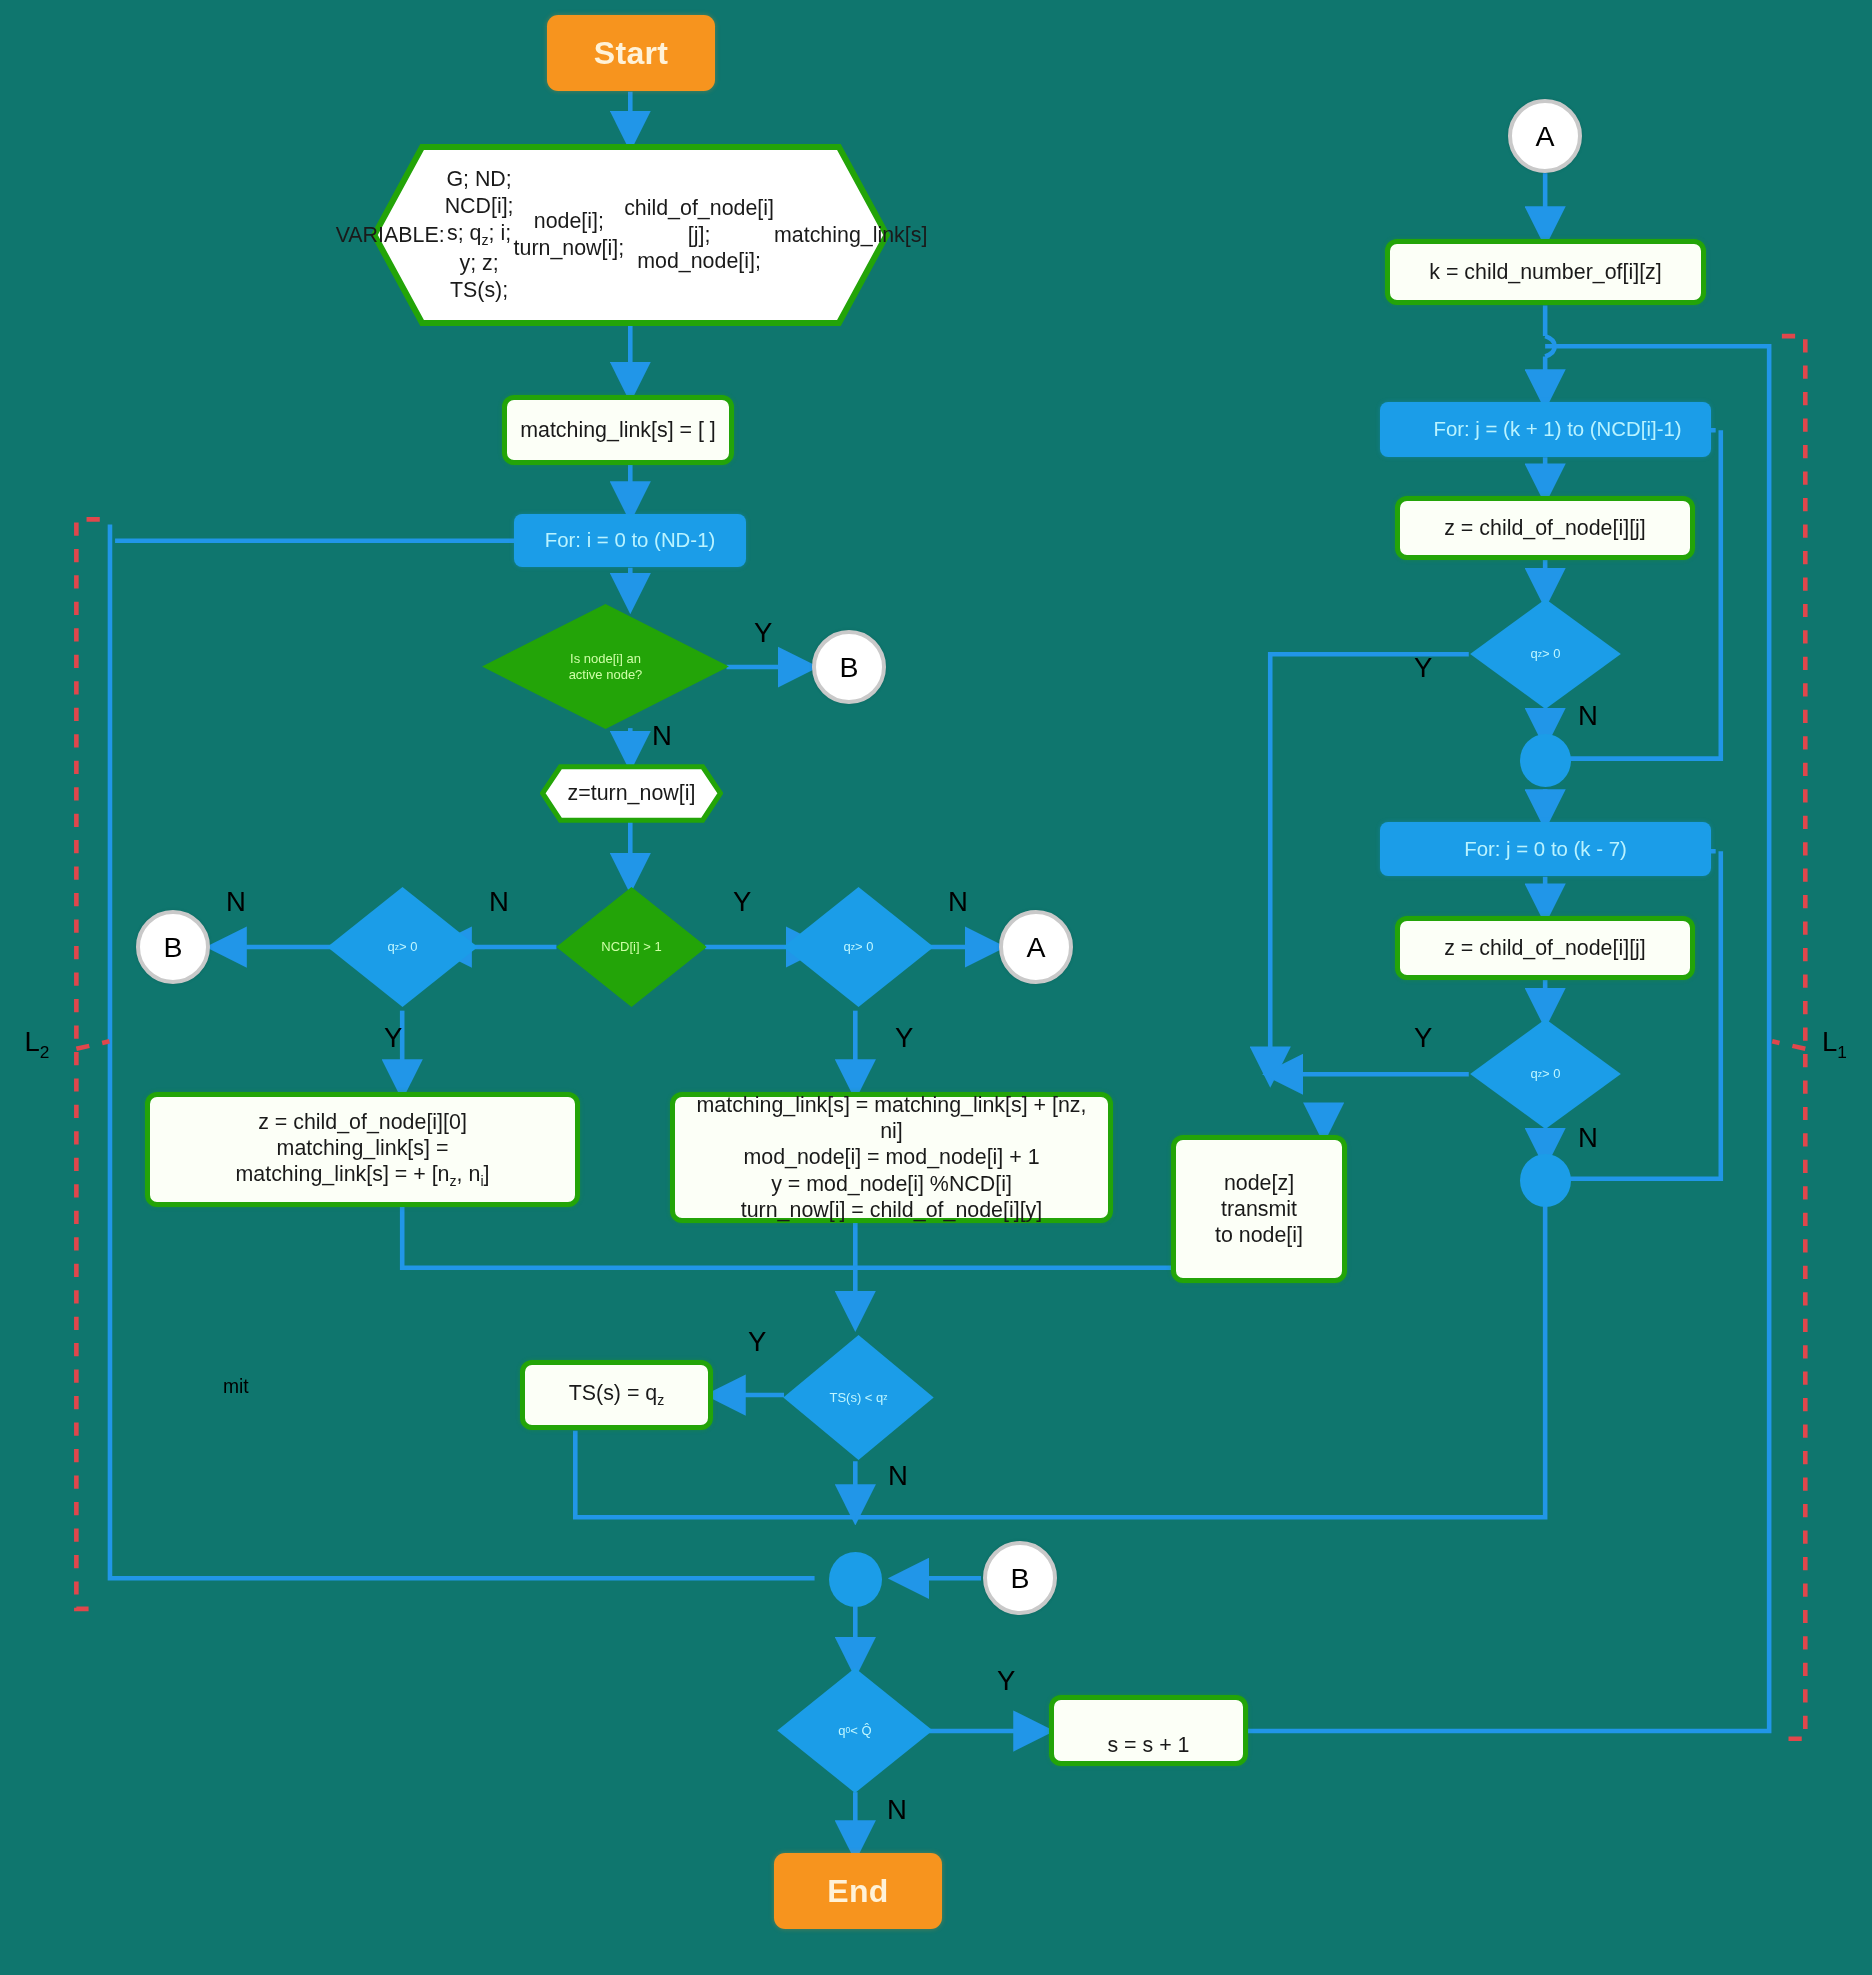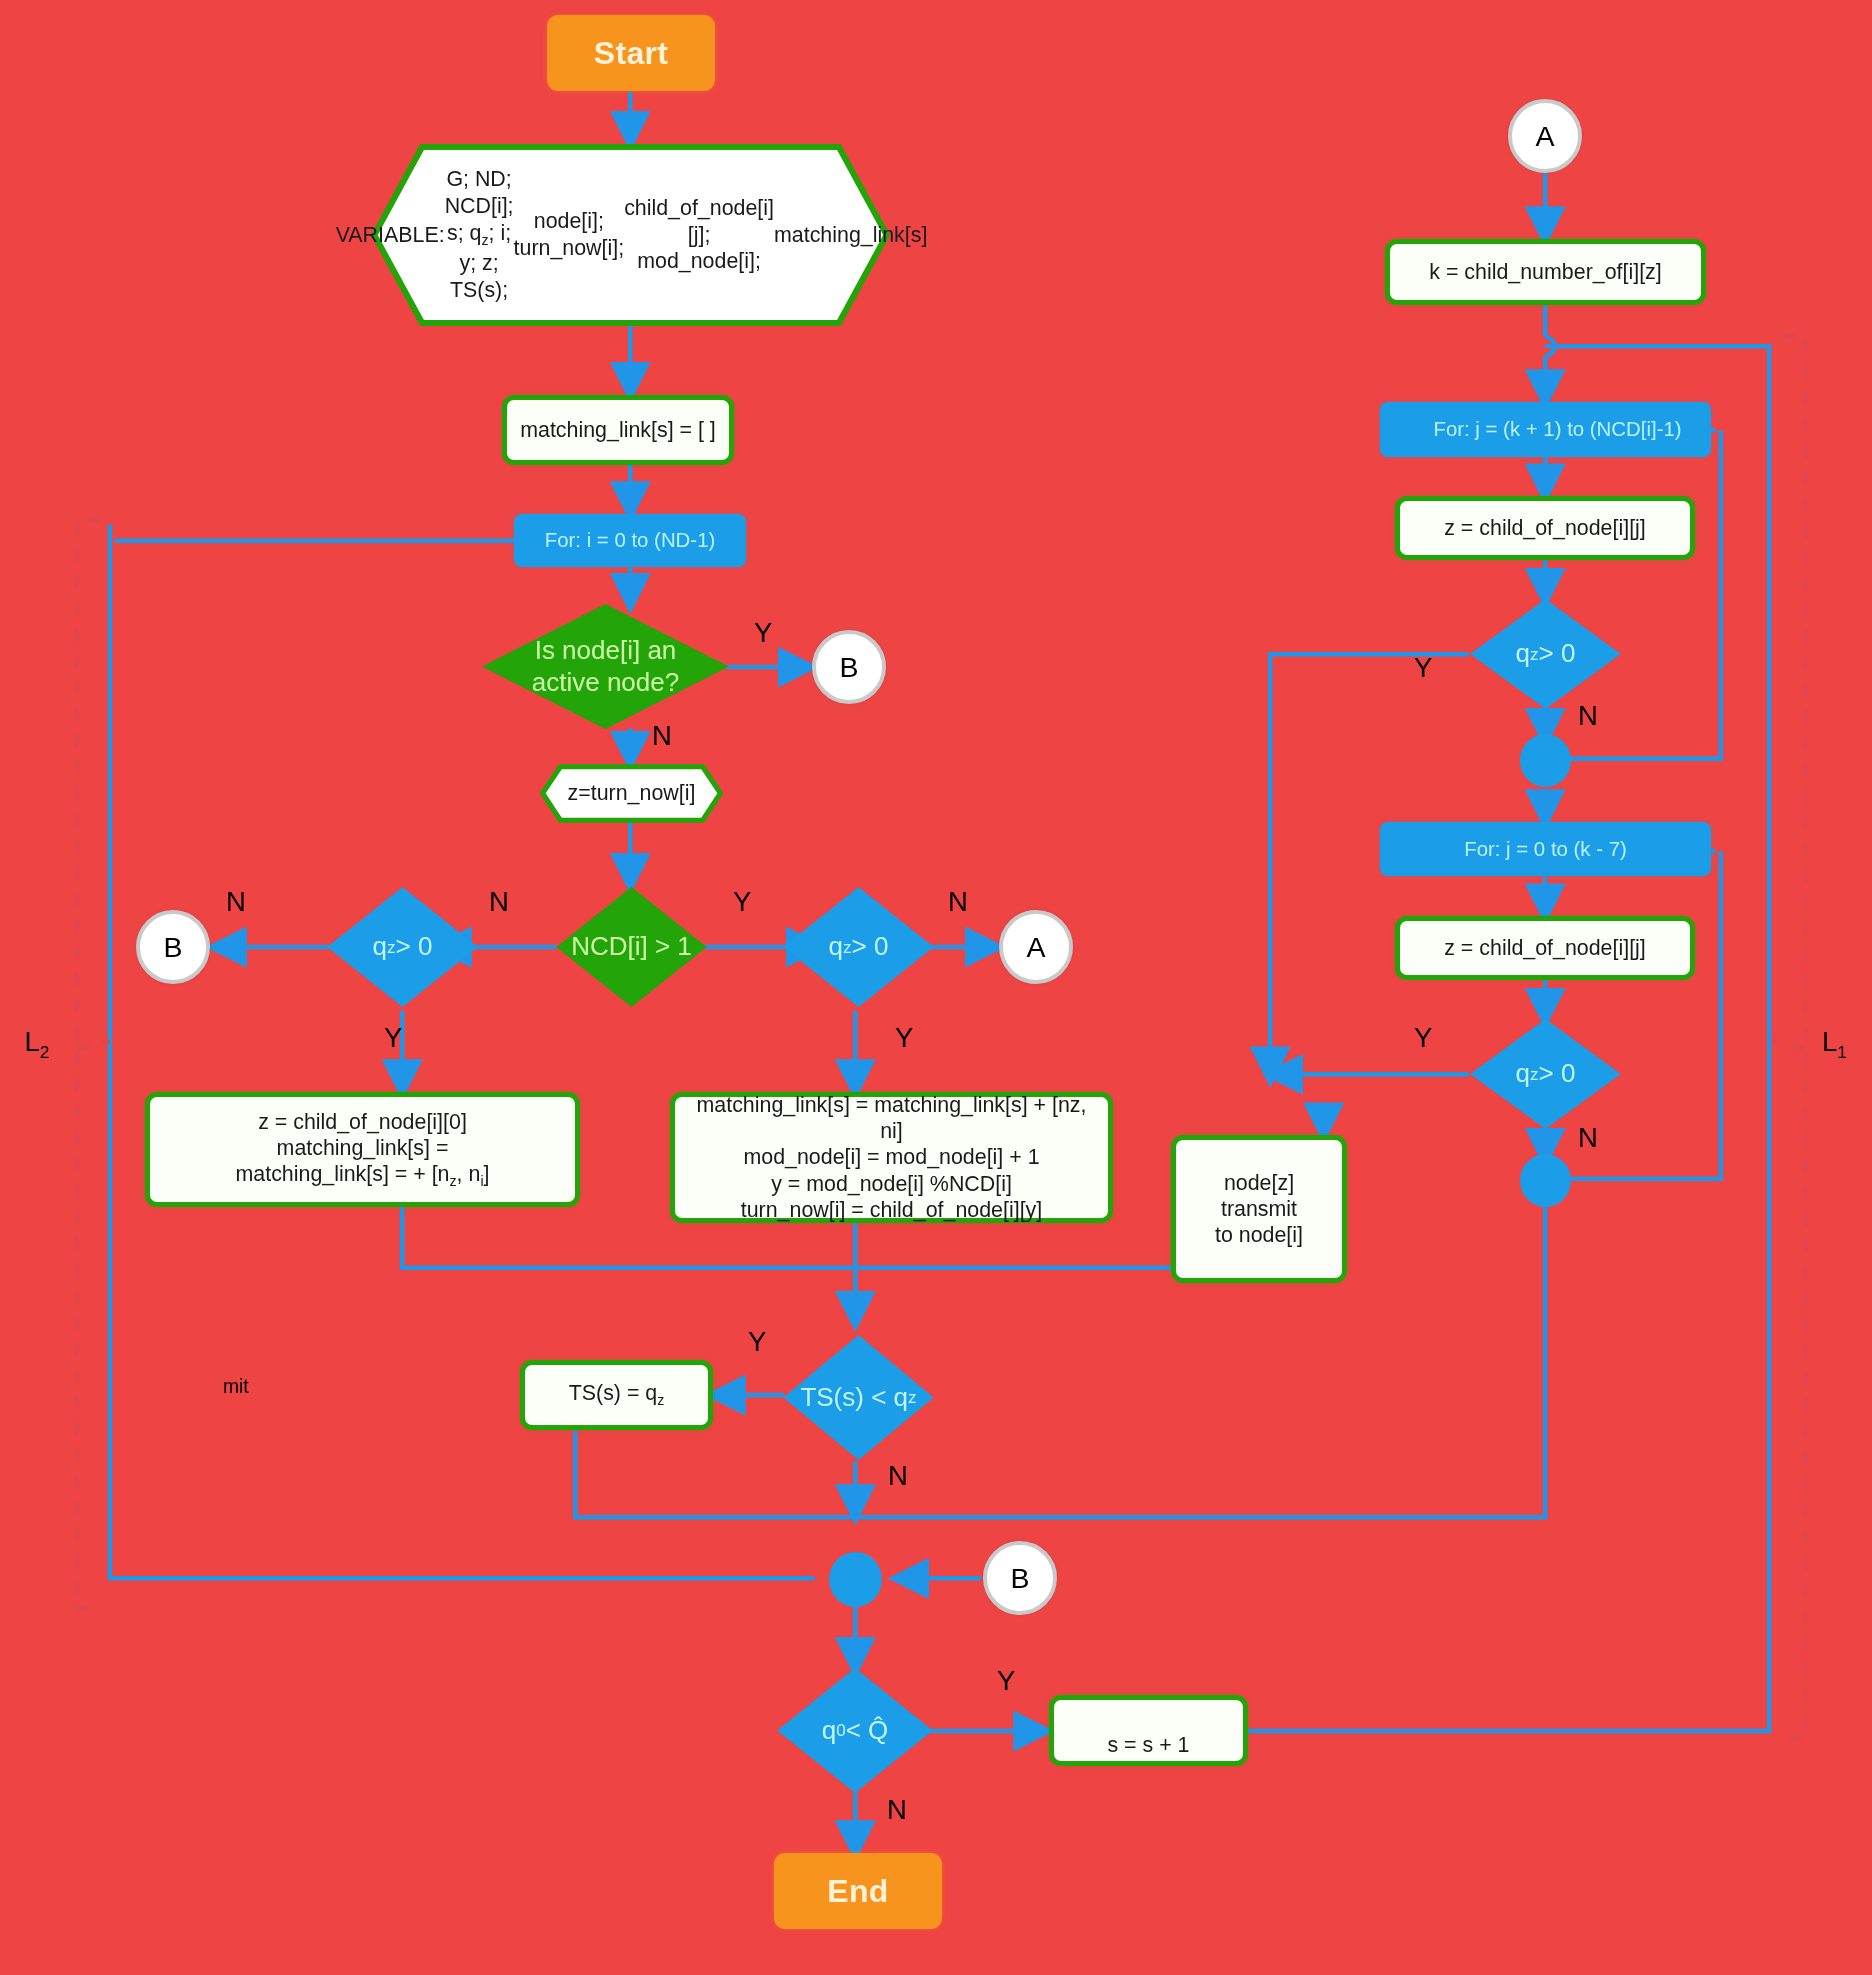--- a/index.html
+++ b/index.html
@@ -1,17 +1,17 @@
 <!DOCTYPE html>
 <html style="font-size:8.1px"><head>
 <meta charset="utf-8">
 <style>
   html,body{margin:0;padding:0;background:#ffffff;}
   body{font-family:"Liberation Sans", sans-serif;}
-  #canvas{position:relative;width:1872px;height:1975px;background:#ef4444;overflow:hidden;}
+  #canvas{position:relative;width:1872px;height:1975px;background:#0f766e;overflow:hidden;}
   svg.wires{position:absolute;left:0;top:0;width:1872px;height:1975px;pointer-events:none;}
 
   .node{position:absolute;box-sizing:border-box;display:flex;align-items:center;justify-content:center;text-align:center;border-radius:12px;}
 
   
   .term{background:#F7941E;border-radius:11.2px;color:#FFF2D8;font-weight:bold;font-size:32px;
         box-shadow:0 0 5.1px rgba(247,148,30,.35);letter-spacing:0.3px;}
 
   
   .proc{background:#FCFFF7;border:5.6px solid #23A408;color:#1a1a1a;font-size:21.4px;line-height:1.22;
@@ -19,21 +19,21 @@
   .proc .ml{padding:3.1px 9.2px;}
   .hex-label{position:absolute;display:flex;align-items:center;justify-content:center;text-align:center;
              color:#1a1a1a;font-size:21.4px;line-height:1.26;}
 
   
   .loop{background:#1B9DE8;border-radius:8.1px;color:#B9F3FF;font-size:20.4px;
         box-shadow:0 0 4.6px rgba(27,157,232,.35);}
 
   
   .dialabel{position:absolute;display:flex;align-items:center;justify-content:center;text-align:center;
-            font-size:26px;line-height:1.2;pointer-events:none;}
+            font-size:13px;line-height:1.2;pointer-events:none;}
   .dialabel.green{color:#CFFFA8;}
   .dialabel.blue{color:#BFF6FF;}
 
   
   .conn{border:4.6px solid #C9C9C9;border-radius:50%;background:#fff;color:#000;font-size:28.5px;
         box-shadow:0 0 3.6px rgba(0,0,0,.10);}
 
   
   .junc{background:#1B9DE8;border-radius:50%;}
 

